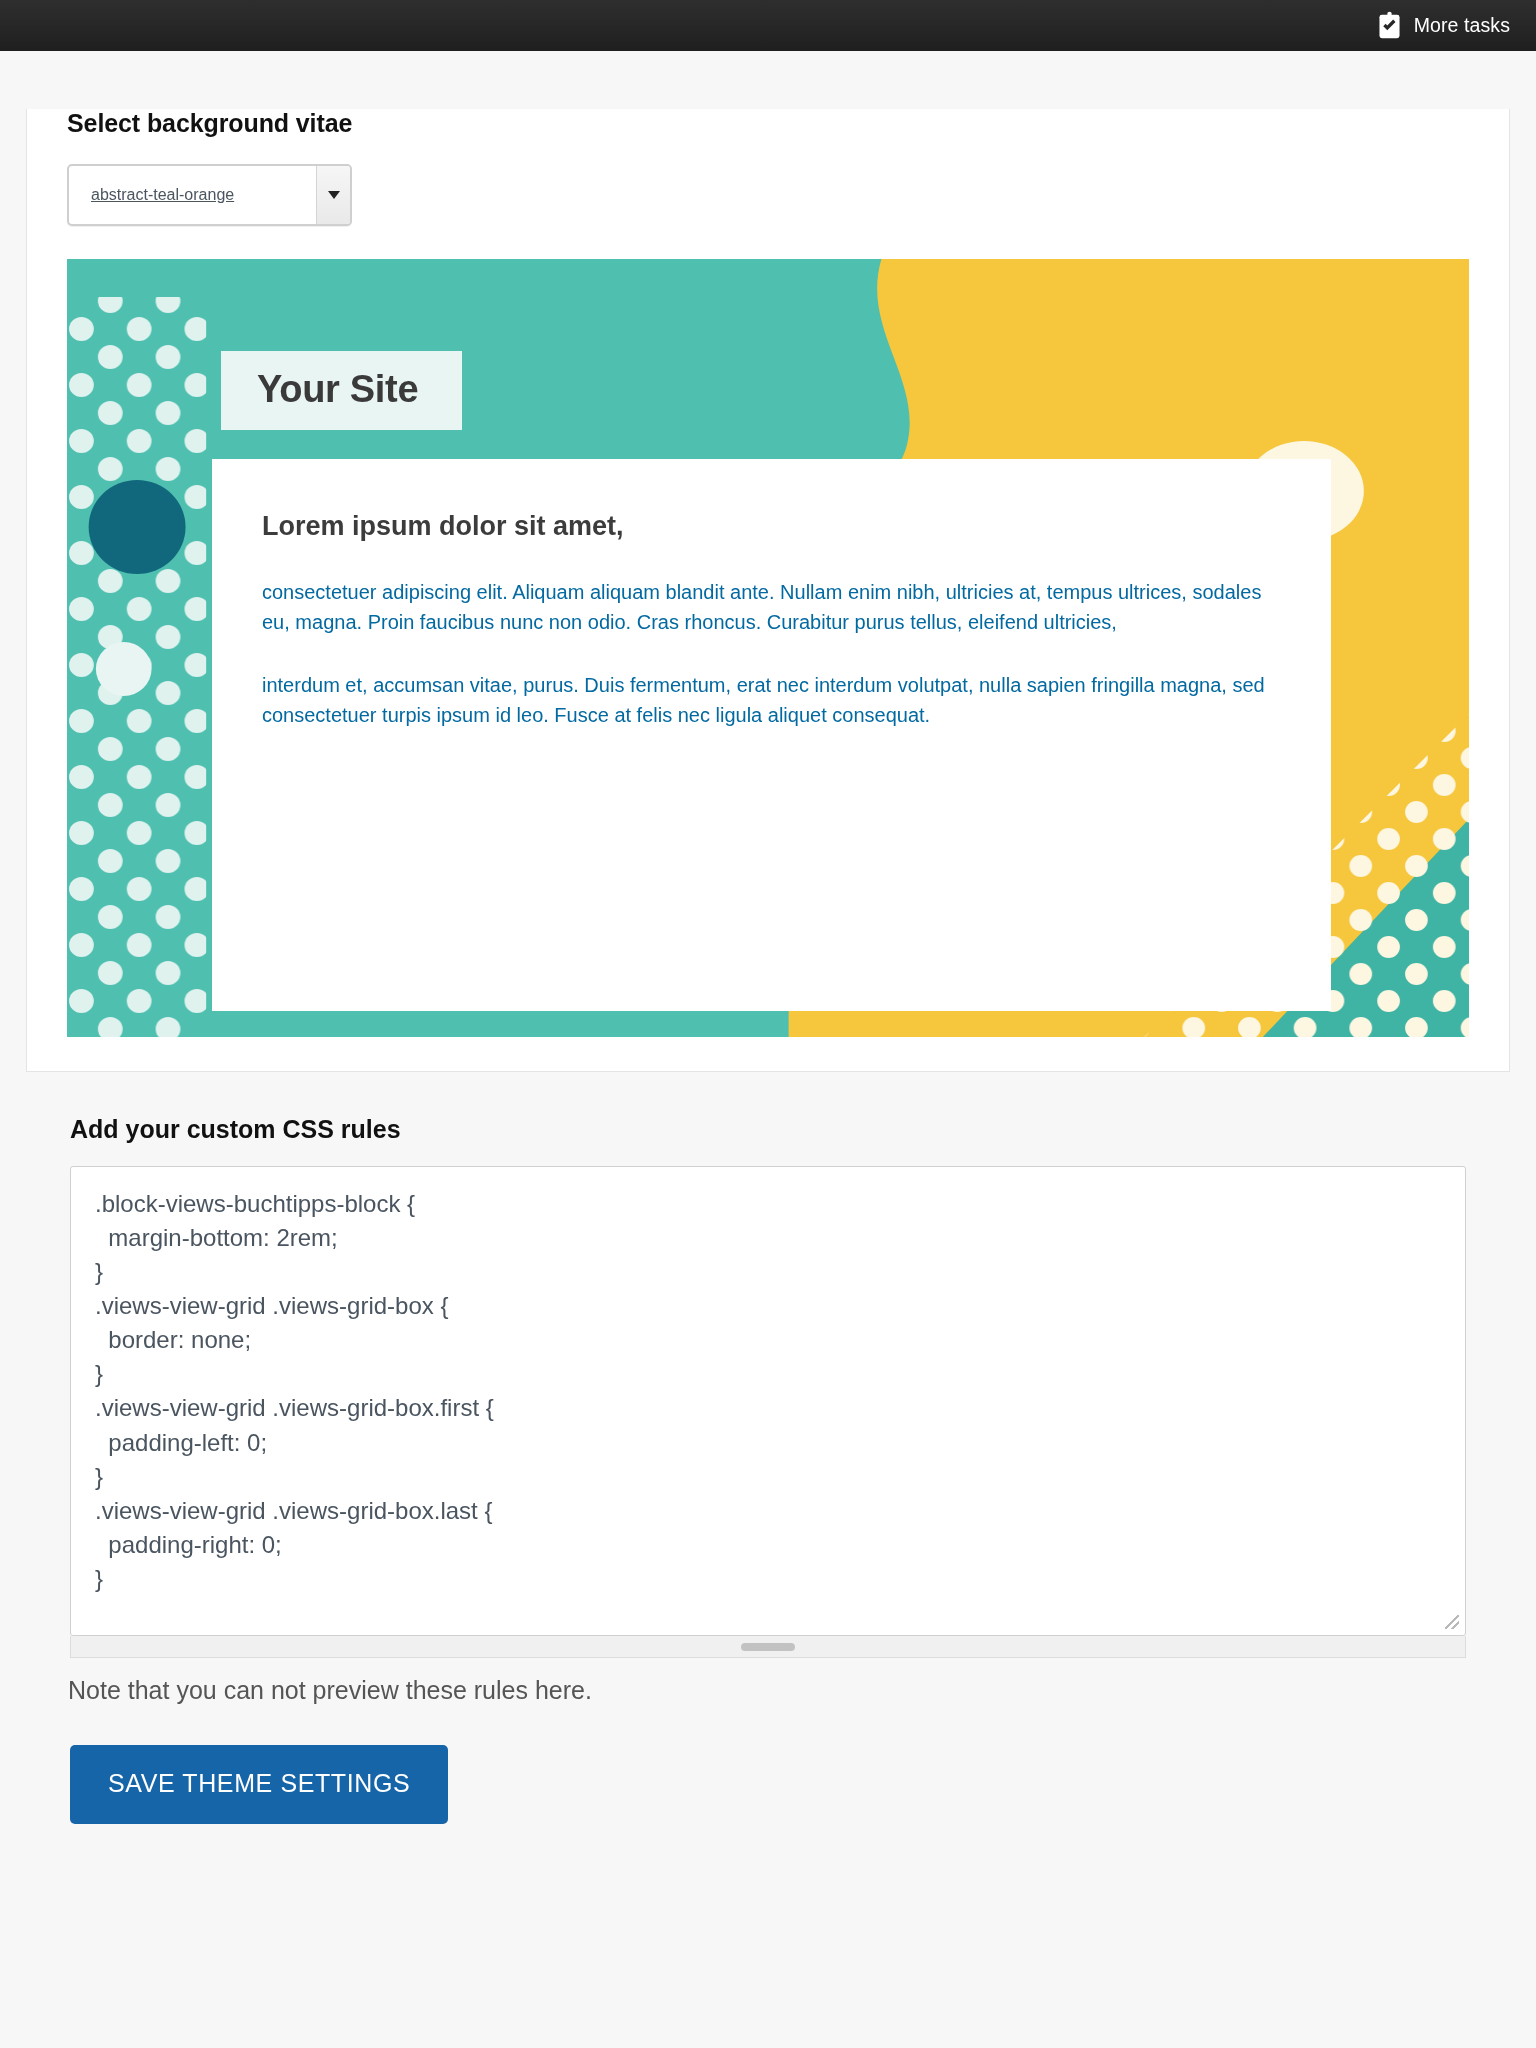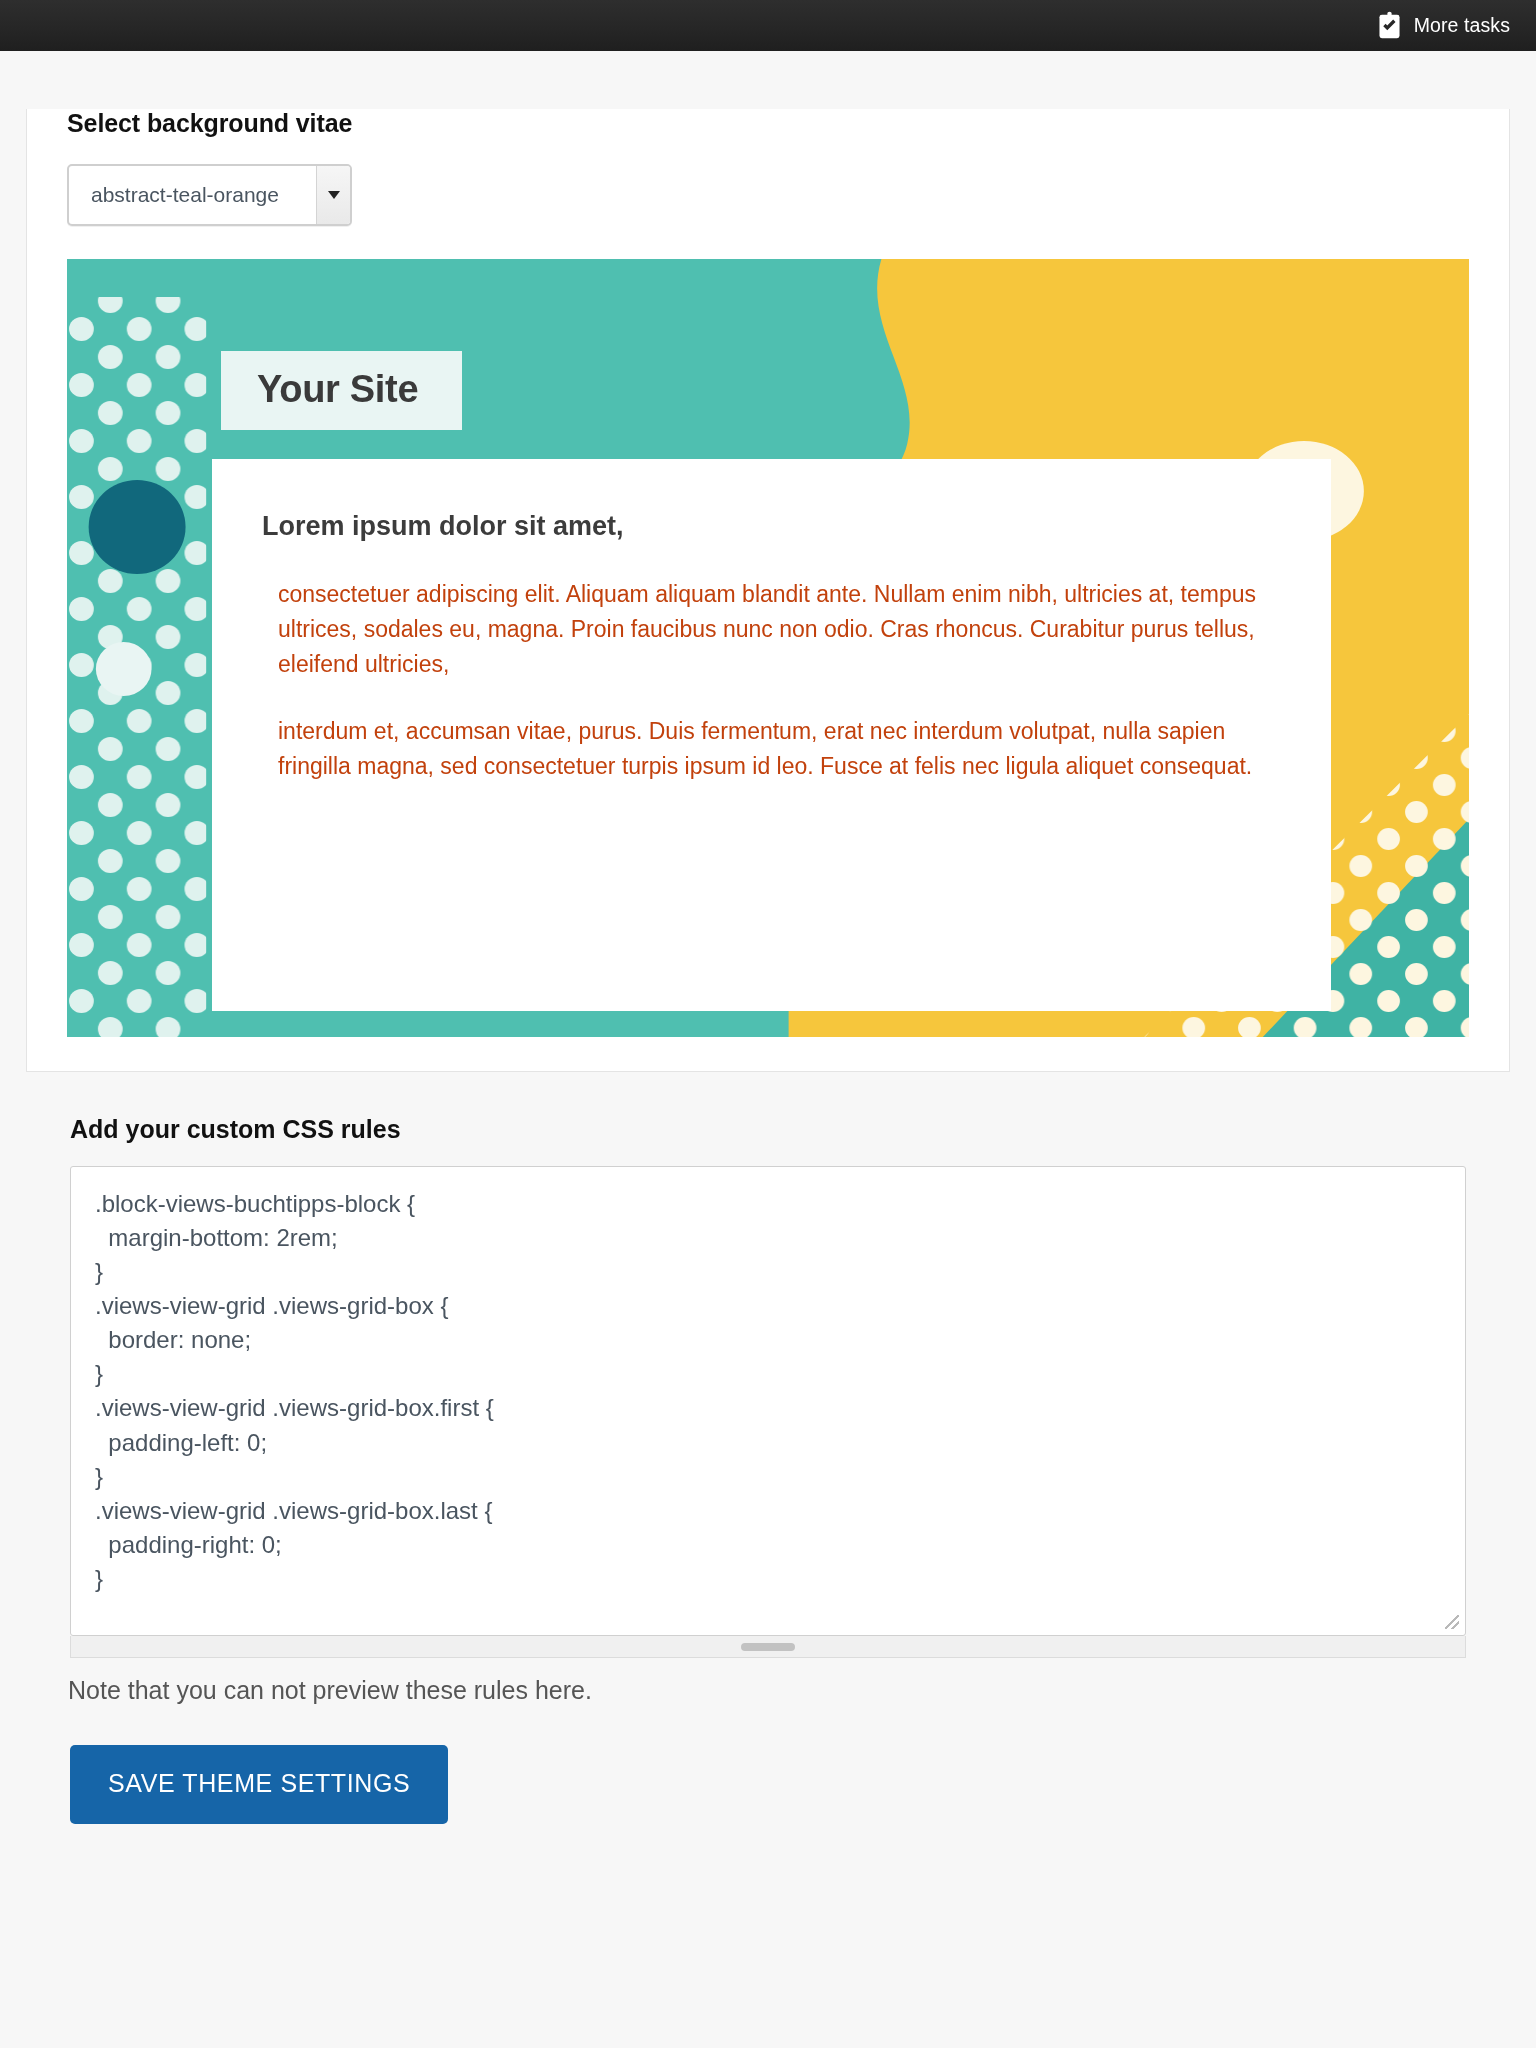--- a/index.html
+++ b/index.html
@@ -57,22 +57,22 @@
     border:2px solid #cfcfcf;
     border-radius: 5px;
     background:#fff;
     box-shadow: 0 1px 0 rgba(0,0,0,.06);
     overflow:hidden;
     cursor: pointer;
   }
   .fake-select .val {
     flex:1; display:flex; align-items:center;
     padding-left: 22px;
-    font-size: 21px; color:#4a5560;
-    white-space: nowrap; overflow: hidden;
+    font-size: 16px; color:#4a5560;
+    white-space: nowrap; overflow: hidden; text-decoration: underline;
   }
   .fake-select .arrow-cell {
     width: 34px;
     background: linear-gradient(180deg,#f6f6f6,#e9e9e9);
     border-left: 1px solid #d4d4d4;
     display:flex; align-items:center; justify-content:center;
   }
   .caret {
     width:0;height:0;
     border-left:6px solid transparent;
@@ -104,22 +104,22 @@
     left: 145px; top: 200px;
     right: 138px; bottom: 26px;
     background:#fff;
     padding: 52px 60px 0 50px;
   }
   .pv-card h3 {
     margin:0 0 35px 0;
     font-size: 27px; font-weight:700; color:#3c3c3c;
   }
   .pv-card p {
-    margin: 0 0 32px 16px;
-    font-size: 23px; line-height: 1.52; color:#c2410c;
+    margin: 0 0 32px 0;
+    font-size: 20px; line-height: 1.52; color:#0369a1;
   }
 
   
   .check-row {
     display:flex; align-items:center; gap:16px;
     margin: 47px 0 0 70px;
     cursor:pointer;
   }
   .cbox {
     width: 26px; height: 26px; border-radius: 5px;

